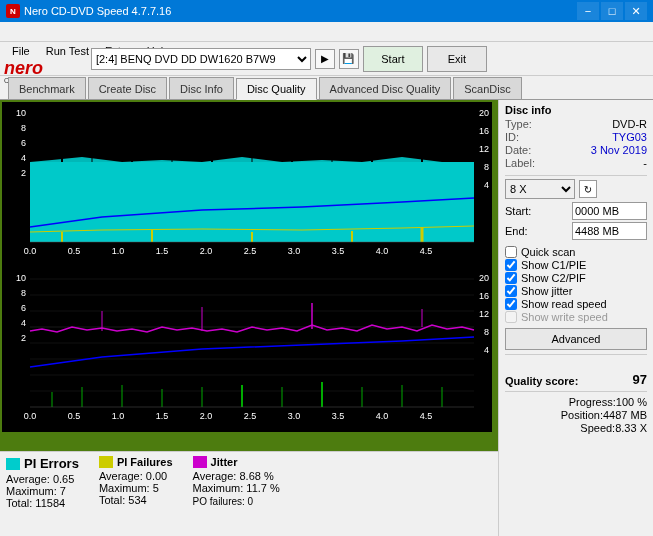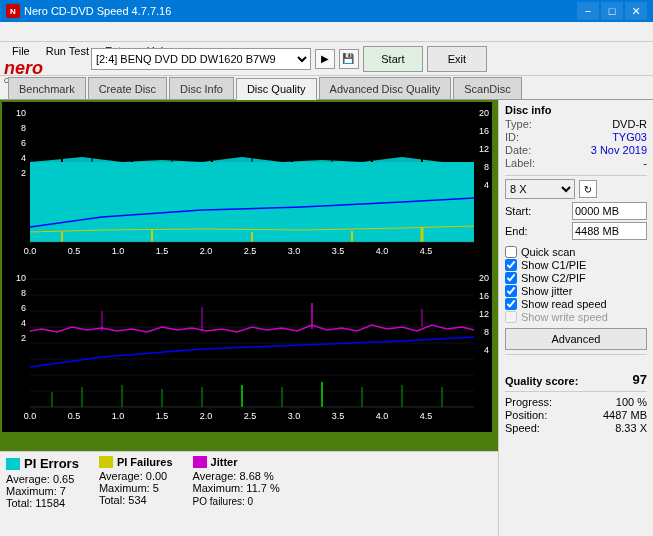--- a/index.html
+++ b/index.html
@@ -53,21 +53,21 @@
     .checkbox-row input[type=checkbox] { margin: 0; width: 12px; height: 12px; }
     .checkbox-label { font-size: 11px; color: #000; }
     .checkbox-label.disabled { color: #999; }
     
     .advanced-btn { width: 100%; height: 22px; background: #e8e8e8; border: 1px solid #999; cursor: pointer; font-size: 11px; margin-top: 4px; }
     
     .quality-row { display: flex; justify-content: space-between; align-items: flex-end; margin-top: 17px; }
     .quality-label { font-size: 11px; font-weight: bold; }
     .quality-value { font-size: 13px; font-weight: bold; color: #000; }
 
-    .progress-row { display: flex; justify-content: space-between; margin-bottom: 1px; }
+    .progress-row { display: flex; justify-content: flex-end; margin-bottom: 1px; }
     
     .bottom-section { background: #f0f0f0; border-top: 1px solid #ccc; padding: 4px 6px; height: 85px; }
   </style>
 </head>
 <body>
 
 <div class="titlebar">
   <div class="titlebar-left">
     <div class="titlebar-icon">N</div>
     <span>Nero CD-DVD Speed 4.7.7.16</span>

